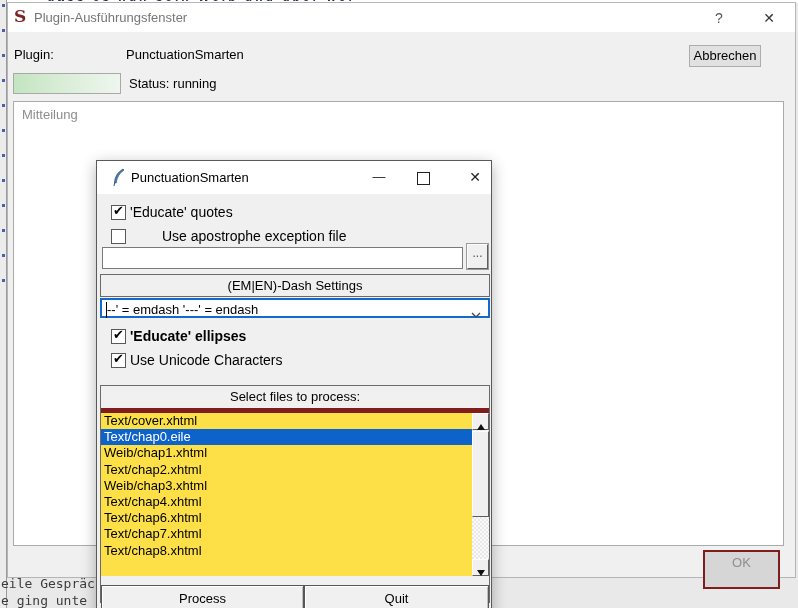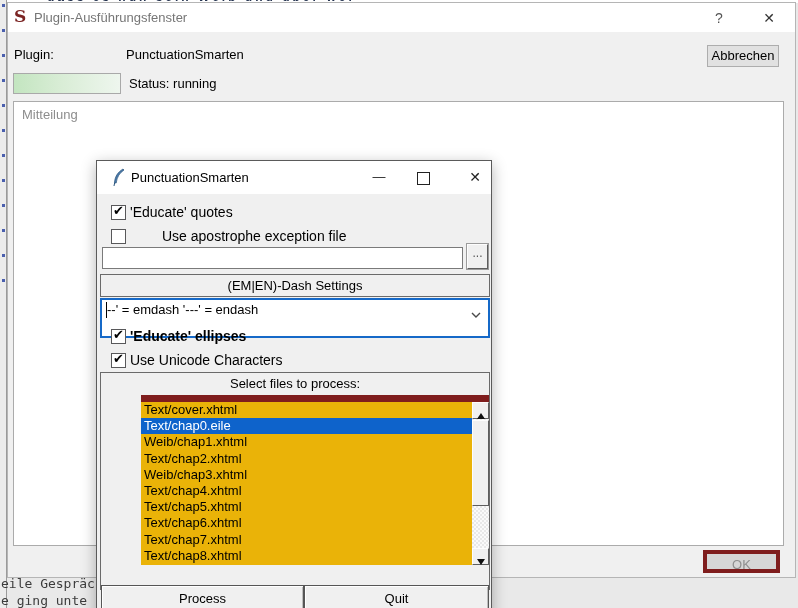--- a/index.html
+++ b/index.html
@@ -19,29 +19,29 @@
   
   #main-window{left:7px;top:2px;width:789px;height:576px;background:#f0f0f0;
                border:1px solid #b5b5b5;box-sizing:border-box;}
   #main-titlebar{position:absolute;left:0;top:0;right:0;height:29px;background:#fff;}
   #sigil-icon{position:absolute;left:6px;top:4px;font-family:"DejaVu Serif",serif;font-weight:bold;
               font-size:17px;color:#7b2423;line-height:19px;}
   #main-title{position:absolute;left:26px;top:7px;color:#767676;font-size:13px;}
   .cap-btn{position:absolute;top:6px;width:22px;height:18px;text-align:center;color:#555;font-size:14px;line-height:18px;}
   #plugin-label{position:absolute;left:6px;top:44px;}
   #plugin-name{position:absolute;left:118px;top:44px;}
-  #cancel-btn{position:absolute;left:699px;top:42px;width:72px;height:22px;background:#e1e1e1;
+  #cancel-btn{position:absolute;left:681px;top:42px;width:72px;height:22px;background:#e1e1e1;
               border:1px solid #adadad;text-align:center;line-height:20px;font-size:13px;box-sizing:border-box;}
   #progress{position:absolute;left:5px;top:70px;width:108px;height:21px;border:1px solid #a9a9a9;
             background:linear-gradient(90deg,#c3e5c0 0%,#d9edd6 45%,#eef6ee 100%);box-sizing:border-box;}
   #status-text{position:absolute;left:121px;top:73px;}
   #message-area{position:absolute;left:5px;top:98px;width:771px;height:445px;background:#fff;
                 border:1px solid #ababab;box-sizing:border-box;padding:5px 8px;color:#8d8d8d;}
-  #ok-btn{position:absolute;left:695px;top:547px;width:77px;height:23px;background:#d6d6d6;
-          border:4px solid #7f1d1d;color:#8f8f8f;text-align:center;line-height:21px;box-sizing:border-box;}
+  #ok-btn{position:absolute;left:695px;top:547px;width:77px;height:39px;background:#d6d6d6;
+          border:2px solid #7f1d1d;color:#8f8f8f;text-align:center;line-height:21px;box-sizing:border-box;}
 
   
   #dialog{left:96px;top:160px;width:396px;height:460px;background:#f0f0f0;border:1px solid #5a5a5a;
           box-sizing:border-box;box-shadow:0 4px 14px rgba(0,0,0,.3);}
   #dlg-titlebar{position:absolute;left:0;top:0;right:0;height:33px;background:#fff;}
   #feather-icon{position:absolute;left:15px;top:7px;}
   #dlg-title{position:absolute;left:34px;top:9px;color:#000;font-size:13px;}
   #dlg-min{position:absolute;left:272px;top:6px;width:20px;height:20px;text-align:center;color:#222;line-height:20px;}
   #dlg-max{position:absolute;left:320px;top:11px;width:11px;height:11px;border:1px solid #222;}
   #dlg-close{position:absolute;left:368px;top:6px;width:20px;height:20px;text-align:center;color:#222;
@@ -51,27 +51,27 @@
   .cbrow-box .mark{position:relative;top:-3px;font-size:13px;color:#000;}
   .cbrow-label{position:absolute;font-size:14px;}
   #entry-field{position:absolute;left:5px;top:86px;width:361px;height:22px;background:#fff;
                border:1px solid #7a7a7a;box-sizing:border-box;}
   #browse-btn{position:absolute;left:370px;top:83px;width:21px;height:25px;background:#f0f0f0;
               border:1px solid;border-color:#fdfdfd #5e5e5e #5e5e5e #fdfdfd;box-shadow:0 0 0 1px #9b9b9b;
               box-sizing:border-box;color:#555;text-align:center;line-height:17px;font-size:12px;}
   .groupbox{position:absolute;left:3px;width:390px;border:1px solid #6a6a6a;box-sizing:border-box;background:#f0f0f0;}
   .group-label{height:22px;text-align:center;line-height:22px;font-size:13px;}
   #dash-group{top:113px;height:23px;}
-  #combo{position:absolute;left:3px;top:137px;width:390px;height:40px;background:#fff;
+  #combo{position:absolute;left:3px;top:137px;width:390px;height:20px;background:#fff;
          border:2px solid #1569c8;box-sizing:border-box;}
   #combo-text{position:absolute;left:5px;top:2px;font-size:13px;white-space:nowrap;}
   #combo-caret{position:absolute;left:4px;top:2px;width:1px;height:16px;background:#000;}
   #combo-arrow{position:absolute;right:7px;top:7px;}
-  #files-group{top:211px;height:218px;}
-  #listbox{position:relative;border-top:7px solid #7f1d1d;background:#eab308;height:163px;overflow:hidden;margin-left:40px;}
+  #files-group{top:224px;height:218px;}
+  #listbox{position:relative;border-top:5px solid #7f1d1d;background:#fde047;height:163px;overflow:hidden;}
   .list-item{height:16.2px;line-height:16.2px;padding-left:3px;font-size:13px;white-space:nowrap;}
   .list-item.selected{background:#0e63cb;color:#fff;}
   #scrollbar{position:absolute;right:0;top:0;width:17px;height:163px;
      background:repeating-conic-gradient(#fafafa 0% 25%,#e8e8e8 0% 50%) 0 0/4px 4px;}
   .sb-btn{position:absolute;left:0;width:17px;height:17px;background:#f0f0f0;border:1px solid;
           border-color:#fdfdfd #5e5e5e #5e5e5e #fdfdfd;box-sizing:border-box;text-align:center;}
   .sb-btn .tri{position:relative;top:4px;display:inline-block;width:0;height:0;}
   #sb-up{top:0;} #sb-down{bottom:0;}
   #sb-up .tri{border-left:4px solid transparent;border-right:4px solid transparent;border-bottom:6px solid #111;}
   #sb-down .tri{border-left:4px solid transparent;border-right:4px solid transparent;border-top:6px solid #111;}
@@ -165,21 +165,20 @@
 
     <div class="groupbox" id="files-group">
       <div class="group-label">Select files to process:</div>
       <div id="listbox">
         <div class="list-item">Text/cover.xhtml</div>
         <div class="list-item selected">Text/chap0.eile</div>
         <div class="list-item">Weib/chap1.xhtml</div>
         <div class="list-item">Text/chap2.xhtml</div>
         <div class="list-item">Weib/chap3.xhtml</div>
         <div class="list-item">Text/chap4.xhtml</div>
-        <div class="list-item">Text/chap5.xhtml</div>
         <div class="list-item">Text/chap6.xhtml</div>
         <div class="list-item">Text/chap7.xhtml</div>
         <div class="list-item">Text/chap8.xhtml</div>
         <div id="scrollbar">
           <div class="sb-btn" id="sb-up"><span class="tri"></span></div>
           <div id="sb-thumb"></div>
           <div class="sb-btn" id="sb-down"><span class="tri"></span></div>
         </div>
       </div>
     </div>

